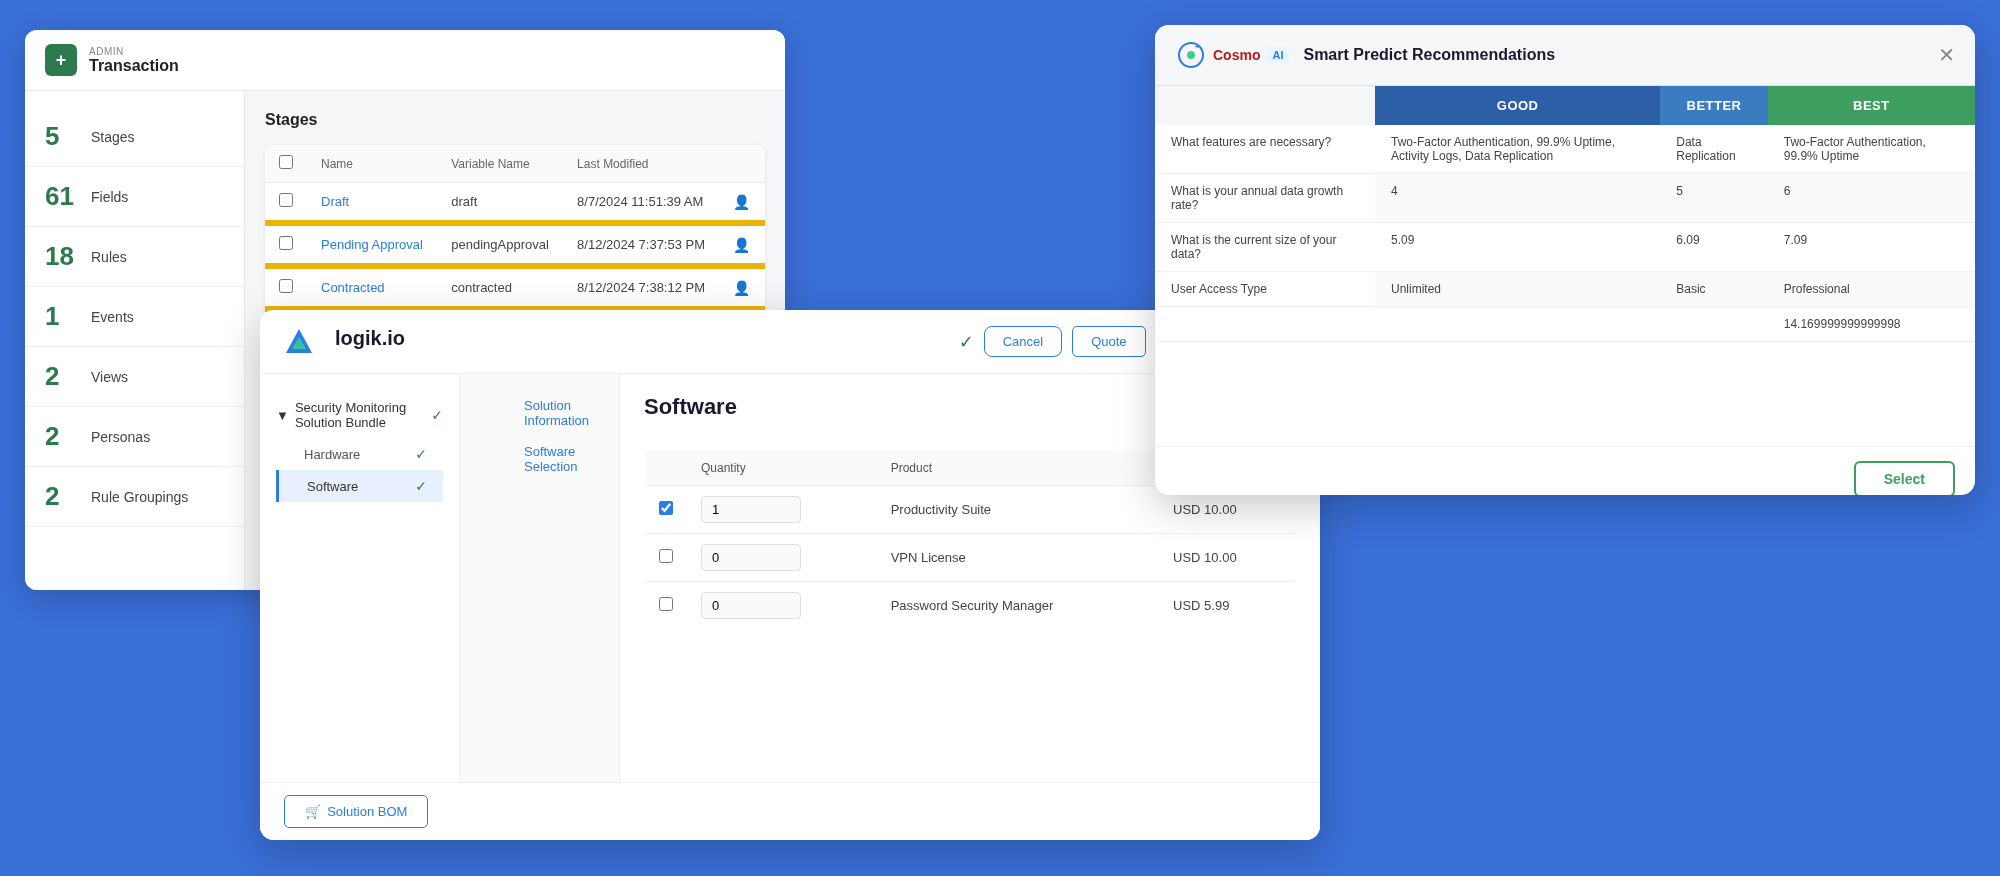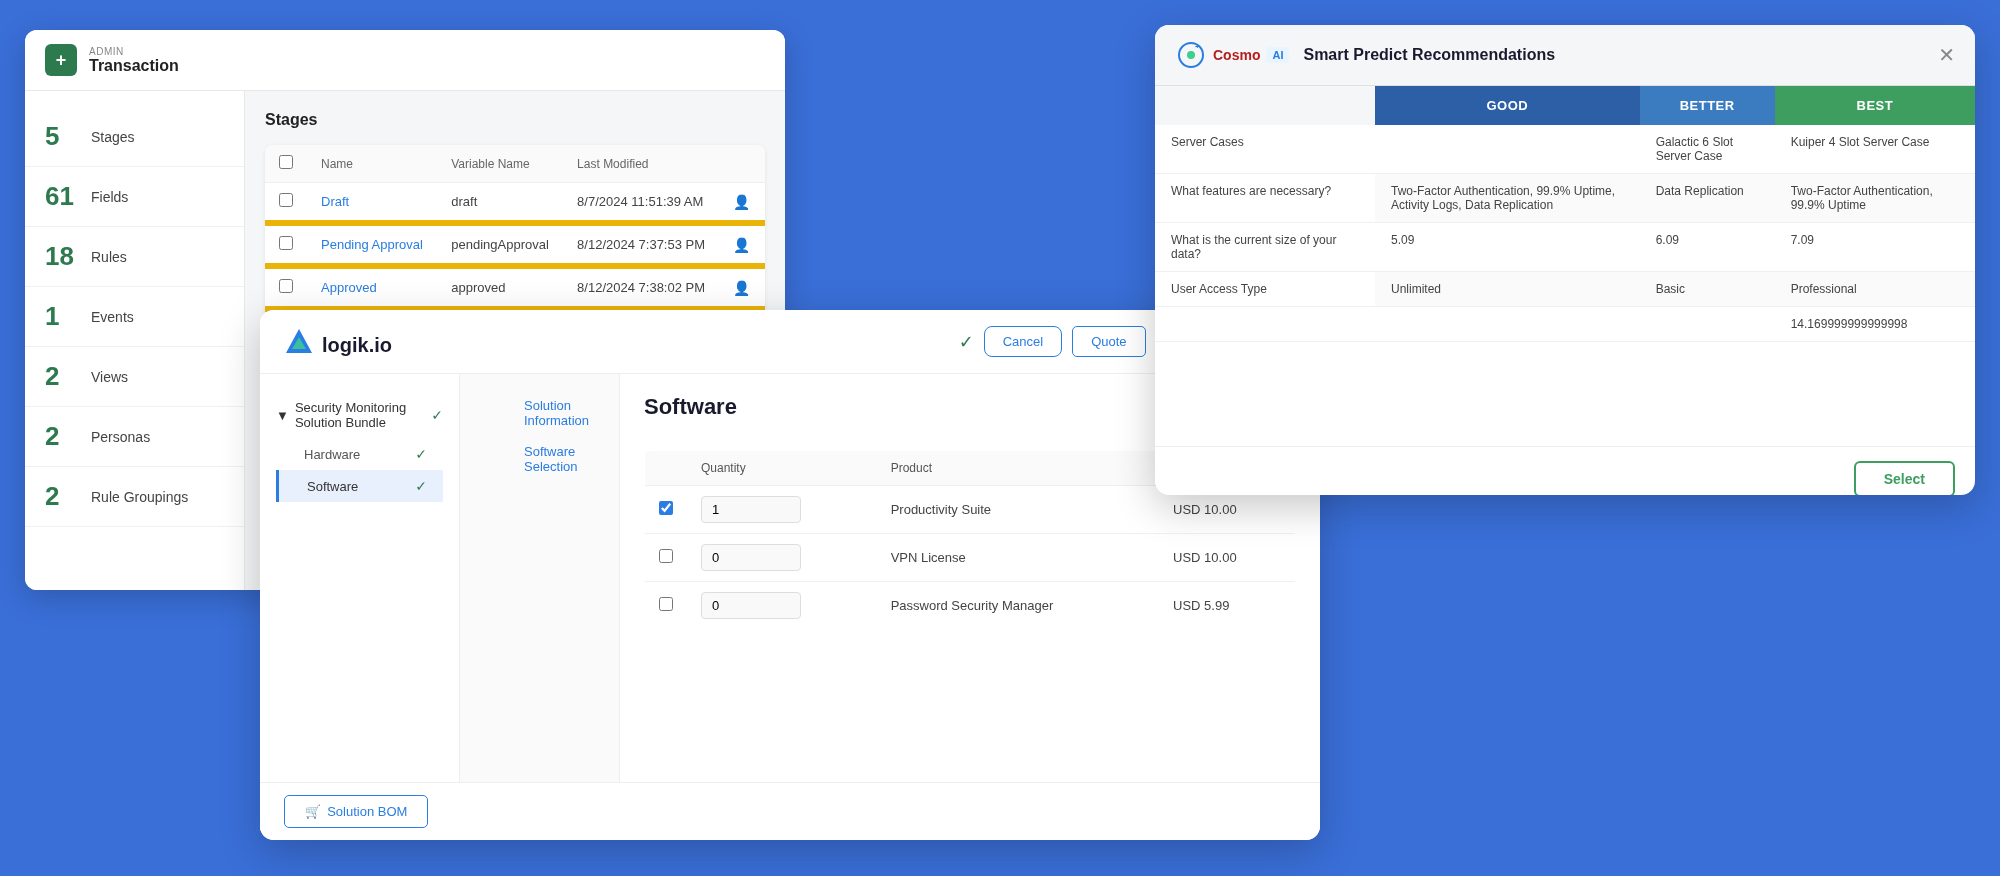--- a/index.html
+++ b/index.html
@@ -170,22 +170,22 @@
       background: #fff;
       padding: 16px 24px;
       display: flex;
       align-items: center;
       justify-content: space-between;
       border-bottom: 1px solid #eee;
     }
 
     .logik-logo {
       display: flex;
-      align-items: flex-end;
-      gap: 8px;
+      align-items: flex-start;
+      gap: 21px;
     }
 
     .logik-name {
       font-size: 20px;
       font-weight: 700;
       color: #1a1a2e;
     }
 
     .configurator-actions {
       display: flex;
@@ -561,27 +561,20 @@
     <td><a href="#">Draft</a></td>
     <td>draft</td>
     <td>8/7/2024 11:51:39 AM</td>
     <td><span class="user-icon">👤</span></td>
   </tr>
             <tr>
     <td class="checkbox-col"><input type="checkbox" style=""></td>
     <td><a href="#">Pending Approval</a></td>
     <td>pendingApproval</td>
     <td>8/12/2024 7:37:53 PM</td>
-    <td><span class="user-icon">👤</span></td>
-  </tr>
-            <tr>
-    <td class="checkbox-col"><input type="checkbox" style=""></td>
-    <td><a href="#">Approved</a></td>
-    <td>approved</td>
-    <td>8/12/2024 7:38:02 PM</td>
     <td><span class="user-icon">👤</span></td>
   </tr>
             <tr>
     <td class="checkbox-col"><input type="checkbox" style=""></td>
     <td><a href="#">Contracted</a></td>
     <td>contracted</td>
     <td>8/12/2024 7:38:12 PM</td>
     <td><span class="user-icon">👤</span></td>
   </tr>
             <tr>
@@ -707,30 +700,30 @@
       <thead>
         <tr>
           <th class="th-empty" style="width:220px;"></th>
           <th class="th-good">GOOD</th>
           <th class="th-better">BETTER</th>
           <th class="th-best">BEST</th>
         </tr>
       </thead>
       <tbody id="cosmo-tbody">
           <tr>
-    <td class="row-label">Server Cases</td>
-    <td></td>
-    <td>Galactic 6 Slot Server Case</td>
-    <td>Kuiper 4 Slot Server Case</td>
-  </tr>
-          <tr>
     <td class="row-label">What features are necessary?</td>
     <td>Two-Factor Authentication, 99.9% Uptime, Activity Logs, Data Replication</td>
     <td>Data Replication</td>
     <td>Two-Factor Authentication, 99.9% Uptime</td>
+  </tr>
+          <tr>
+    <td class="row-label">What is your annual data growth rate?</td>
+    <td>4</td>
+    <td>5</td>
+    <td>6</td>
   </tr>
           <tr>
     <td class="row-label">What is the current size of your data?</td>
     <td>5.09</td>
     <td>6.09</td>
     <td>7.09</td>
   </tr>
           <tr>
     <td class="row-label">User Access Type</td>
     <td>Unlimited</td>

